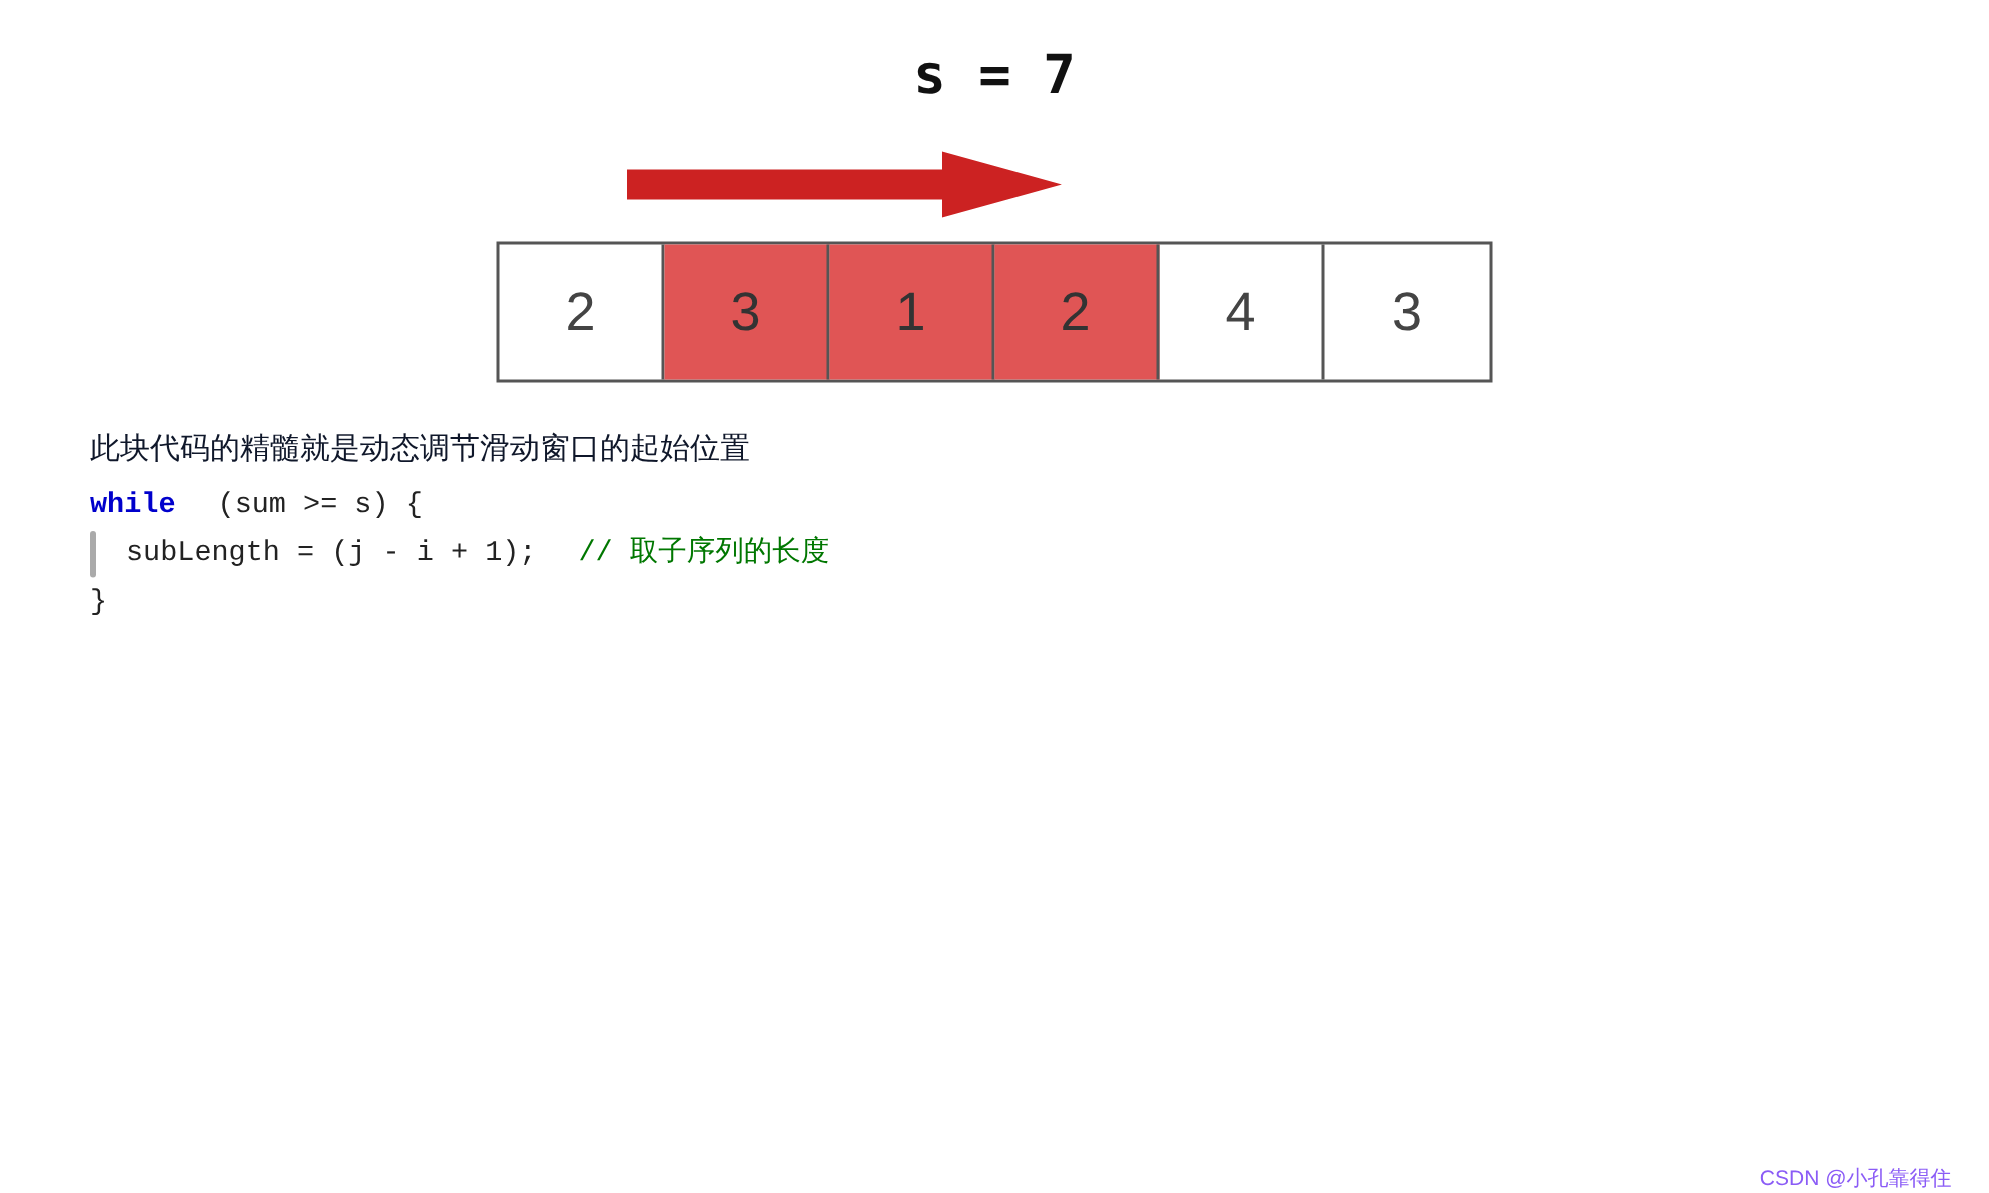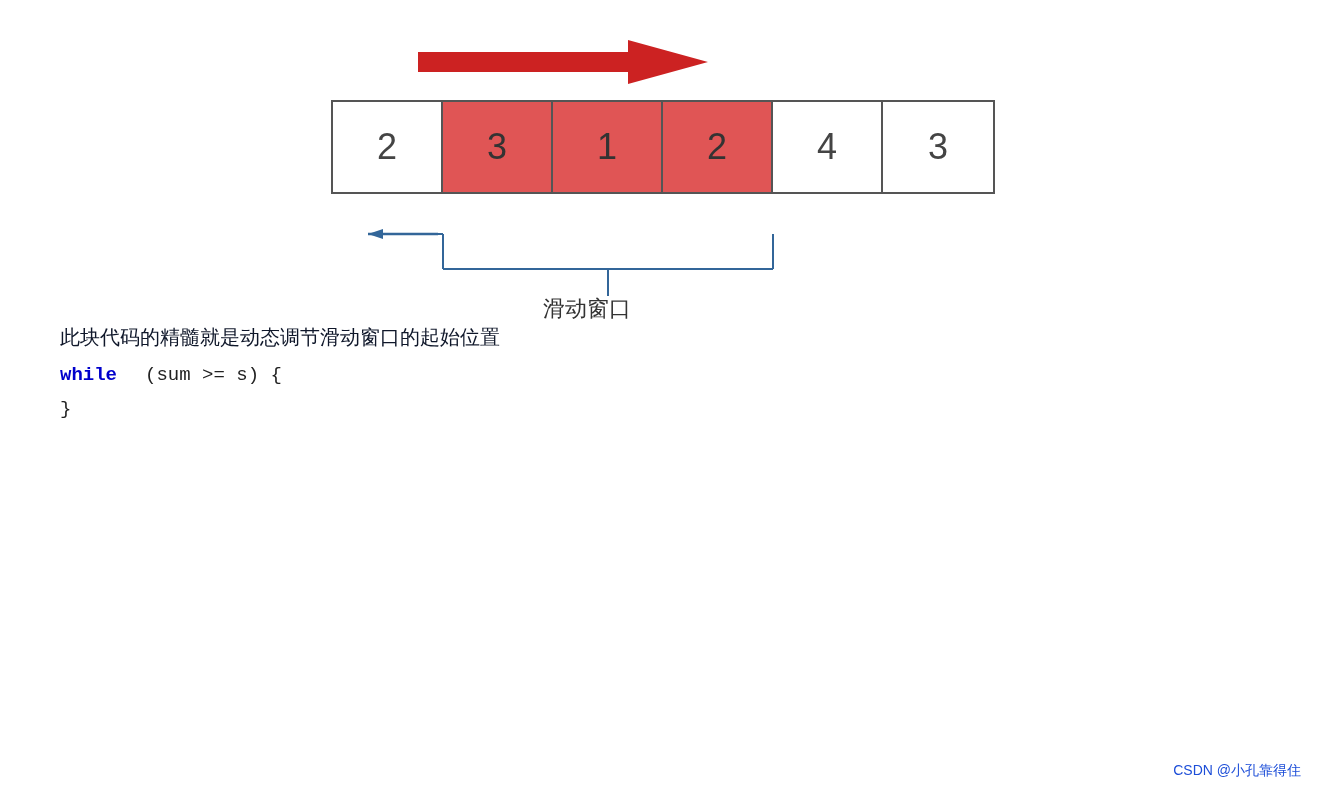--- a/index.html
+++ b/index.html
@@ -95,86 +95,73 @@
       width: 4px;
       background: #aaa;
       margin-right: 20px;
       margin-top: 2px;
       border-radius: 2px;
     }
 
     
     .watermark {
       position: absolute;
-      bottom: 15px;
+      bottom: 0;
       right: 25px;
       font-size: 14px;
-      color: #1d4ed8;
+      color: #8b5cf6;
       font-family: Arial, sans-serif;
     }
   </style>
 </head>
 <body>
 
 <div class="main-container">
 
+  <div class="title-section">s = 7</div>
 
   <div style="position:relative; width:750px; display:flex; flex-direction:column; align-items:center;">
 
     <div style="width:750px; height:65px; position:relative; margin-bottom:5px;">
       <svg width="320" height="65" style="position:absolute; left:110px; top:0;">
 
         <polygon points="20,22 230,22 230,10 310,32 230,54 230,42 20,42" fill="#cc2222"></polygon>
       </svg>
     </div>
 
     <div class="array-section">
       <div class="array-cell">2</div>
       <div class="array-cell highlighted">3</div>
       <div class="array-cell highlighted">1</div>
       <div class="array-cell highlighted">2</div>
       <div class="array-cell">4</div>
       <div class="array-cell">3</div>
     </div>
 
-    <div style="position:relative; width:750px; height:100px;">
-      <svg width="750" height="100">
-
-        <line x1="130" y1="10" x2="155" y2="10" stroke="#336699" stroke-width="2"></line>
-        <line x1="155" y1="10" x2="155" y2="45" stroke="#336699" stroke-width="2"></line>
-
-        <line x1="80" y1="10" x2="150" y2="10" stroke="#336699" stroke-width="2.5"></line>
-        <polygon points="80,10 95,5 95,15" fill="#336699"></polygon>
-
-        <line x1="485" y1="10" x2="485" y2="45" stroke="#336699" stroke-width="2"></line>
-
-        <line x1="155" y1="45" x2="485" y2="45" stroke="#336699" stroke-width="2"></line>
-
-        <line x1="320" y1="45" x2="320" y2="72" stroke="#336699" stroke-width="2"></line>
-
-        <text x="255" y="92" font-size="22" font-family="Microsoft YaHei, PingFang SC, sans-serif" fill="#333">滑动窗口</text>
-      </svg>
-    </div>
 
   </div>
 
   <div class="code-section">
     <div class="description-text">此块代码的精髓就是动态调节滑动窗口的起始位置</div>
 
     <div class="code-block">
 
       <div class="code-line">
         <span class="kw-blue">while</span>
         <span> (sum &gt;= s) {</span>
       </div>
 
       <div class="code-with-bar">
         <div class="code-bar"></div>
         <div>
 
+          <div class="code-line">
+            <span>    subLength = (j - i + 1); </span>
+            <span class="kw-green">// 取子序列的长度</span>
+          </div>
 
 
         </div>
       </div>
 
       <div class="code-line">
         <span>}</span>
       </div>
     </div>
   </div>

